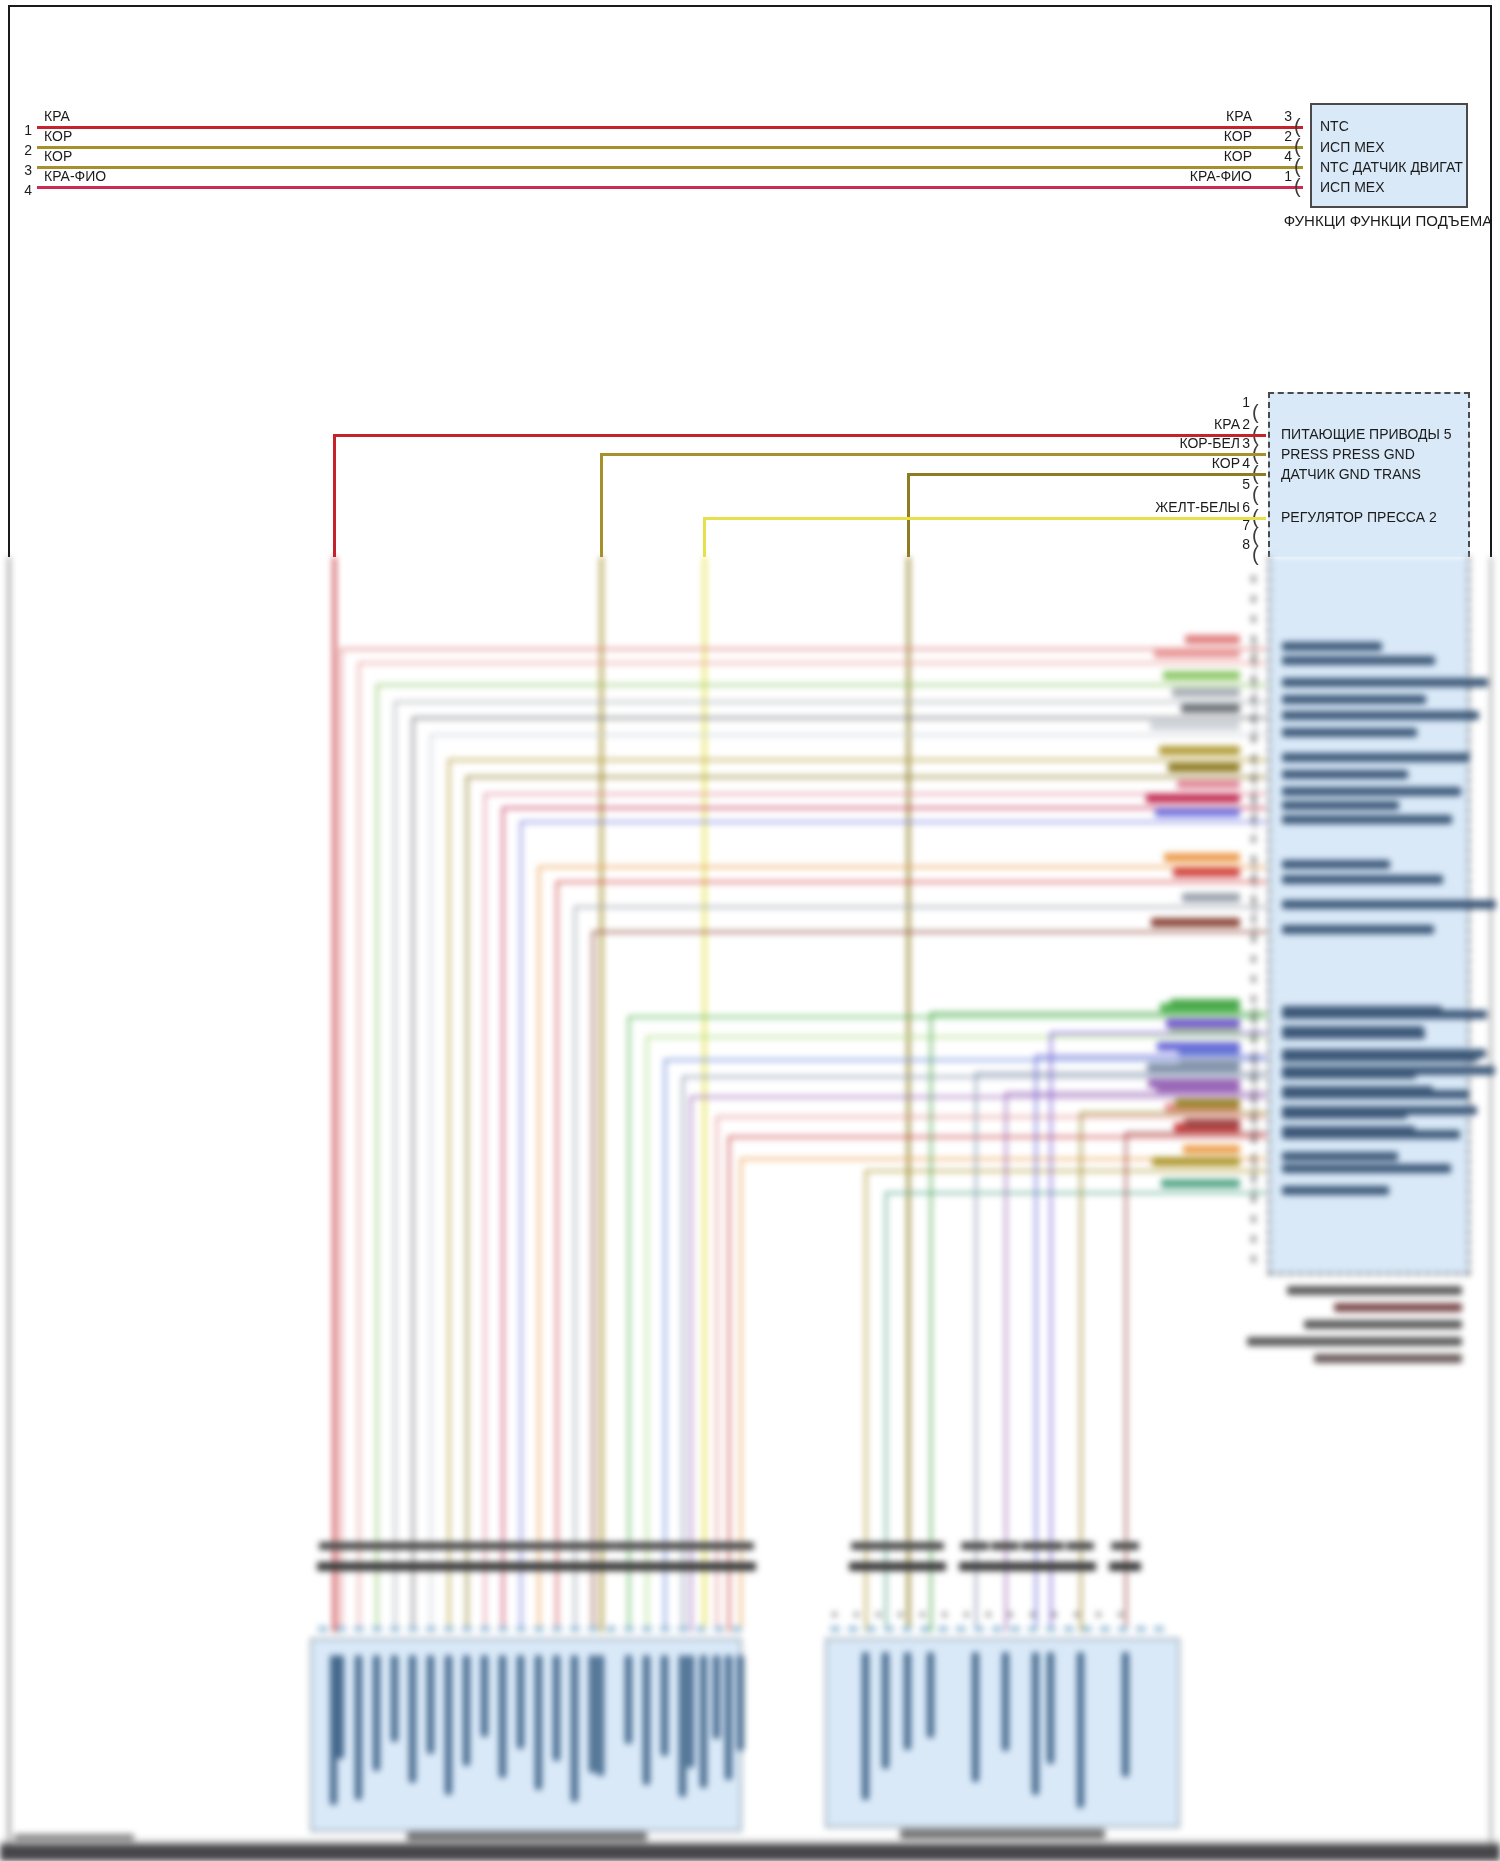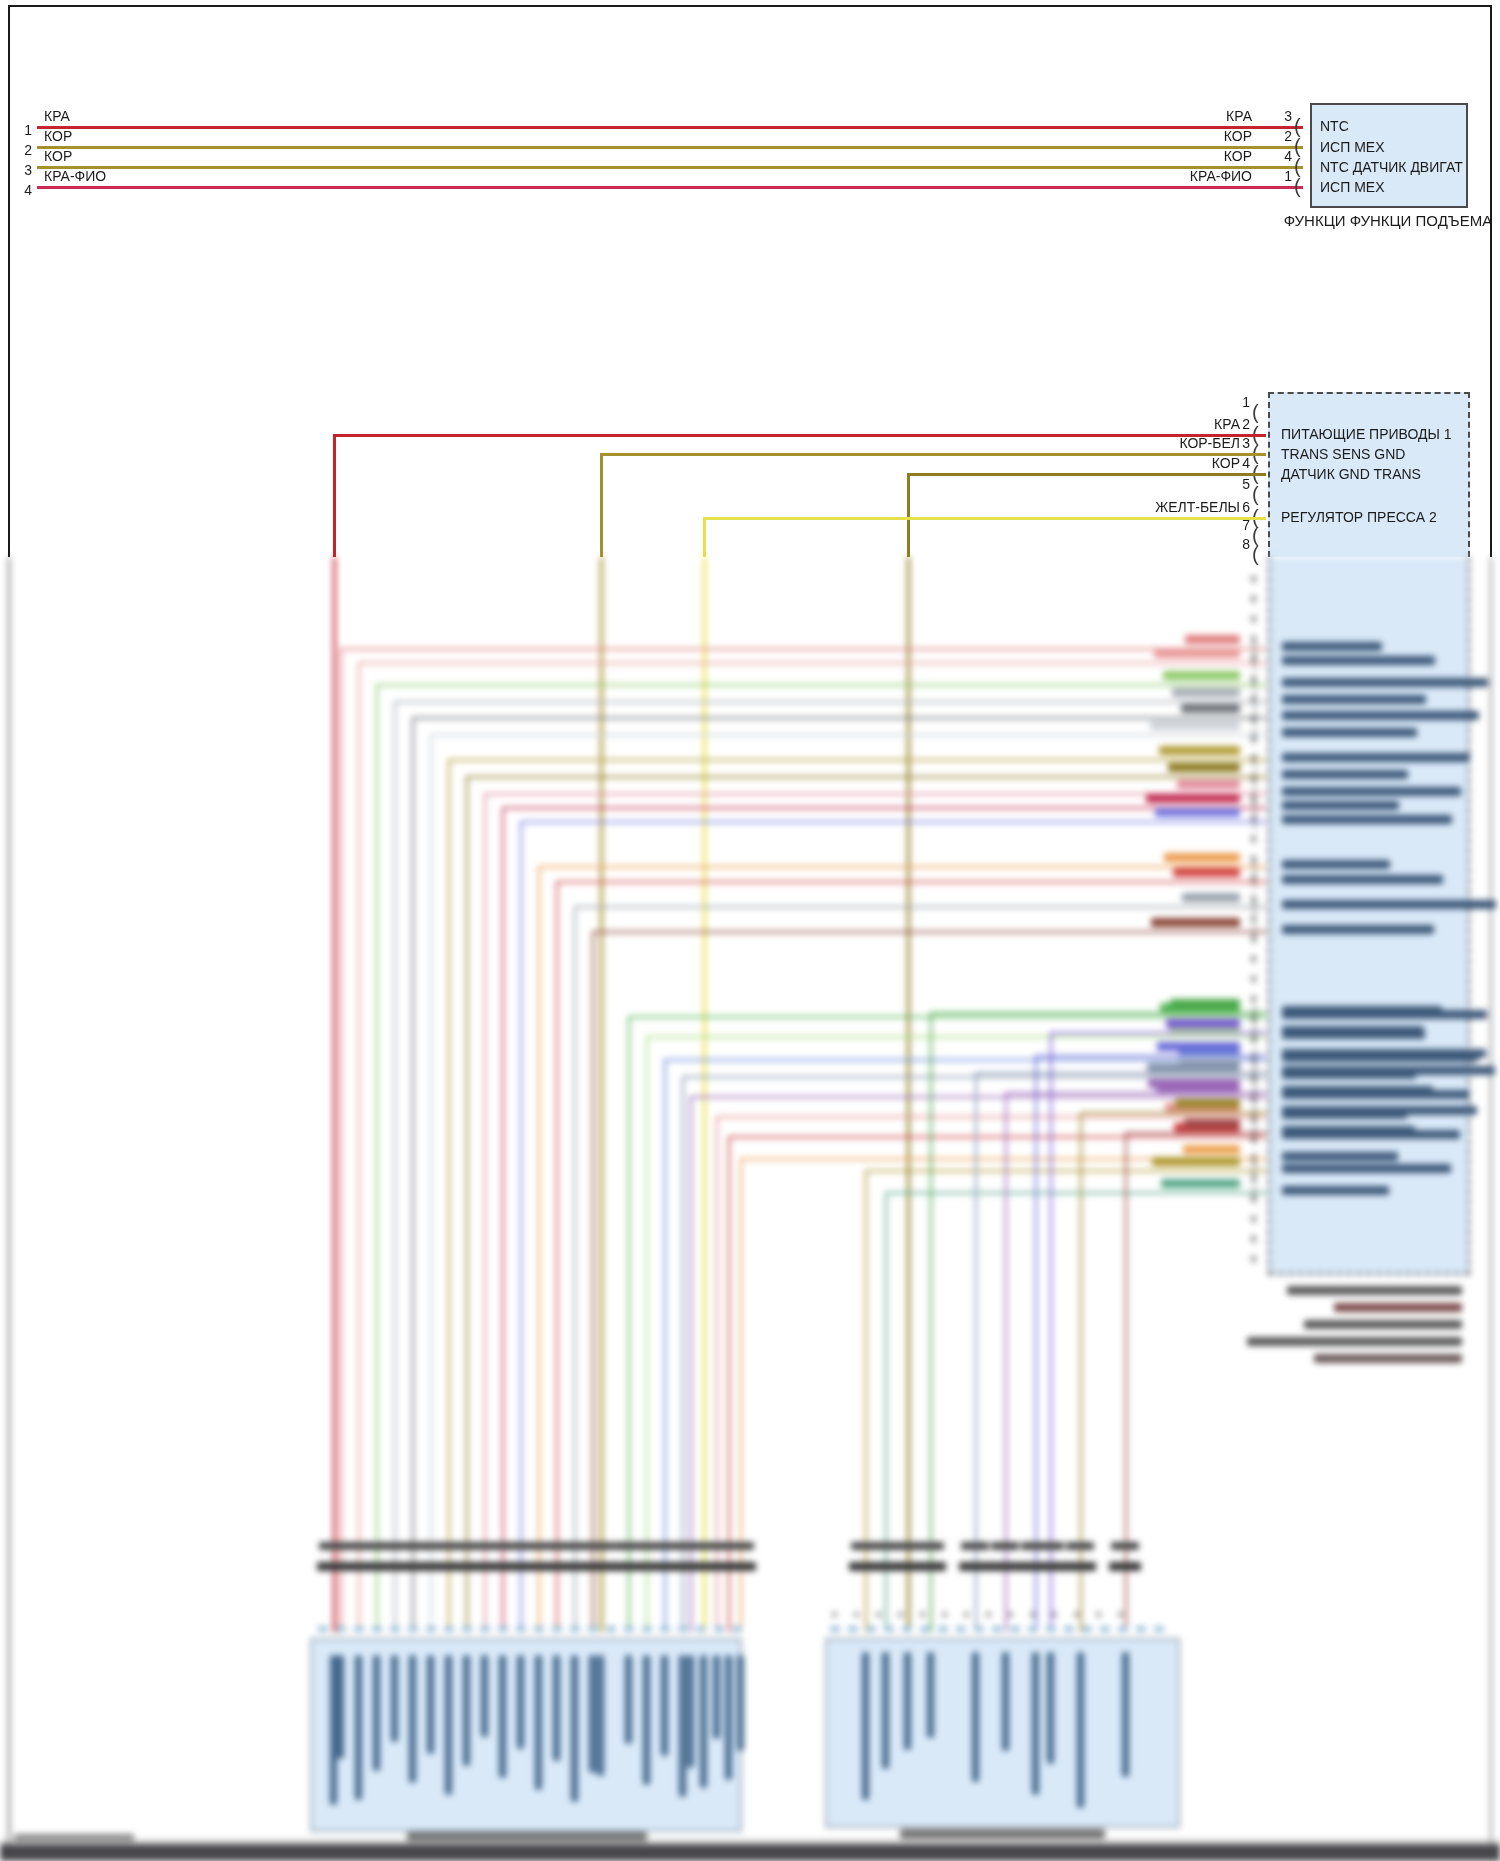--- a/index.html
+++ b/index.html
@@ -29,22 +29,22 @@
   <div class="bdr" style="left:1490px;top:5px;width:2px;height:552px"></div>
 
   <div id="top-box" class="box"></div>
   <div class="boxlbl tb0">NTC</div>
   <div class="boxlbl tb1">ИСП МЕХ</div>
   <div class="boxlbl tb2">NTC ДАТЧИК ДВИГАТ</div>
   <div class="boxlbl tb3">ИСП МЕХ</div>
   <div id="top-caption" class="lbl">ФУНКЦИ ФУНКЦИ ПОДЪЕМА</div>
 
   <div id="mid-box-sharp" class="box"></div>
-  <div class="boxlbl mb1">ПИТАЮЩИЕ ПРИВОДЫ 1</div>
-  <div class="boxlbl mb2">TRANS SENS GND</div>
+  <div class="boxlbl mb1">ПИТАЮЩИЕ ПРИВОДЫ 5</div>
+  <div class="boxlbl mb2">PRESS PRESS GND</div>
   <div class="boxlbl mb3">ДАТЧИК GND TRANS</div>
   <div class="boxlbl mb6">РЕГУЛЯТОР ПРЕССА 2</div>
 
   <div id="blur-layer">
       <div class="abs" style="left: 8px; top: 0px; width: 2px; height: 1304px; background: rgb(96, 96, 96);"></div>
       <div class="abs" style="left: 1490px; top: 0px; width: 2px; height: 1304px; background: rgb(138, 138, 138);"></div>
       <div class="abs" style="left: 0px; top: 1283px; width: 1500px; height: 2px; background: rgb(176, 176, 176);"></div>
       <div class="abs" style="left: 0px; top: 1287px; width: 1500px; height: 17px; background: rgb(71, 71, 75);"></div>
       <div class="abs" style="left: 14px; top: 1277px; width: 120px; height: 8px; background: rgb(138, 138, 138); border-radius: 2px;"></div>
       <div class="abs" style="left: 1268px; top: 0px; width: 202px; height: 718px; background: rgb(217, 233, 248); border-left: 2px dashed rgb(74, 74, 74); border-right: 2px dashed rgb(74, 74, 74); border-bottom: 2px dashed rgb(74, 74, 74);"></div>

